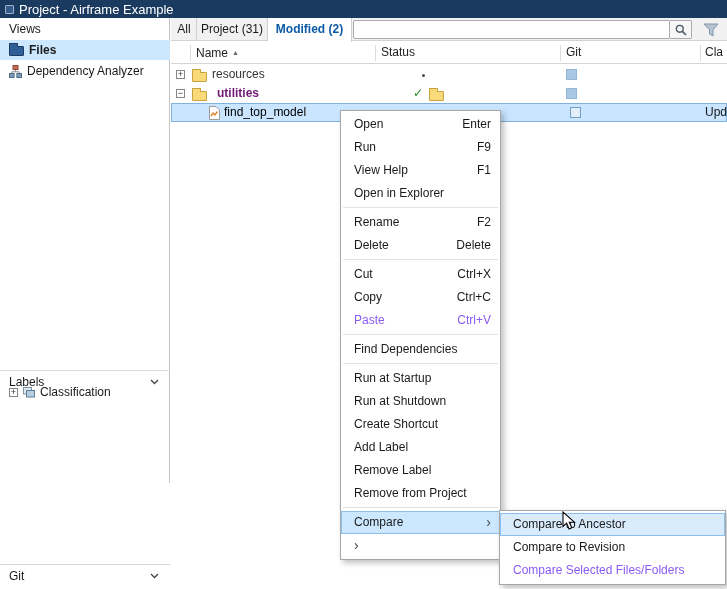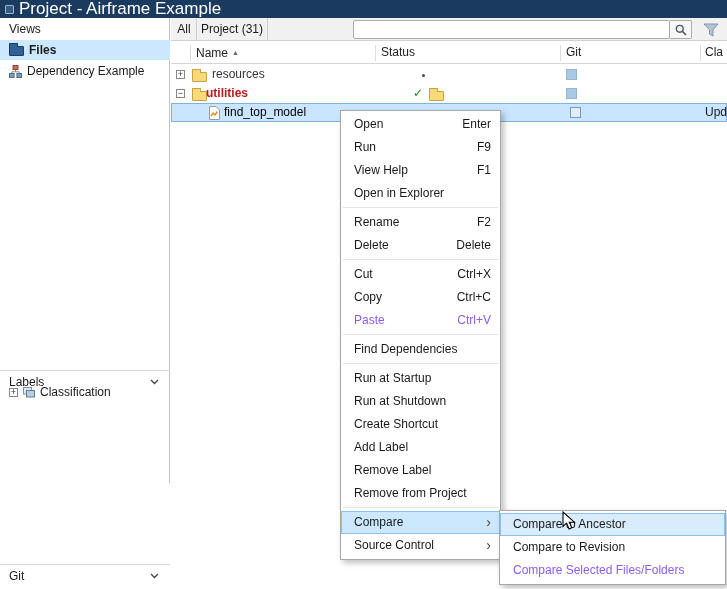--- a/index.html
+++ b/index.html
@@ -2,21 +2,21 @@
 <html><head>
 <meta charset="utf-8">
 <style>
   *{margin:0;padding:0;box-sizing:border-box}
   body{background:#fff}
   .window{position:relative;width:727px;height:589px;background:#fff;
     font-family:"Liberation Sans","DejaVu Sans",sans-serif;font-size:12px;color:#1a1a1a;overflow:hidden}
 
   
   .titlebar{position:absolute;left:0;top:0;width:100%;height:18px;background:#1a3a60;color:#fff;
-    display:flex;align-items:center;gap:5px;padding:0 5px;font-size:17px}
+    display:flex;align-items:center;gap:5px;padding:0 5px;font-size:13px}
   .tb-icon{width:9px;height:9px;border:1px solid #9fb4cc;background:#35598a;border-radius:1px;flex:none}
 
   
   .sidebar{position:absolute;left:0;top:18px;width:170px;height:465px;background:#fff;border-right:1px solid #c3c3c3}
   .sec-h{position:absolute;left:0;width:170px;height:22px;line-height:22px;padding:0 9px;color:#1a1a1a}
   .sec-h.bordered{border-top:1px solid #d8d8d8}
   .sec-h .chev{position:absolute;right:11px;top:8px}
   .side-item{position:absolute;left:0;width:170px;height:20px;display:flex;align-items:center;gap:5px;padding:0 9px;white-space:nowrap}
   .side-item.selected{background:#cce8ff}
   .b{font-weight:bold}
@@ -88,21 +88,21 @@
       <span class="folder navy"></span>
       <span class="b">Files</span>
     </div>
     <div class="side-item" style="top:43px">
       <svg width="13" height="13" viewBox="0 0 13 13" style="flex:none">
         <path d="M6.5 4.5 V6.8 M2.8 8.5 V6.8 H10.2 V8.5" fill="none" stroke="#8a8a8a" stroke-width="1"></path>
         <rect x="4" y="0.5" width="5" height="4" fill="#c96a50" stroke="#8a4a38"></rect>
         <rect x="0.5" y="8.5" width="4.6" height="4" fill="#7b9ab5" stroke="#4f6e8a"></rect>
         <rect x="7.9" y="8.5" width="4.6" height="4" fill="#7b9ab5" stroke="#4f6e8a"></rect>
       </svg>
-      <span>Dependency Example</span>
+      <span>Dependency Analyzer</span>
     </div>
 
     <div class="sec-h bordered" style="top:352px">
       <span>Labels</span>
       <svg class="chev" width="9" height="6" viewBox="0 0 9 6">
         <polyline points="1,1 4.5,4.5 8,1" fill="none" stroke="#444" stroke-width="1.3"></polyline>
       </svg>
     </div>
     <div class="side-item" style="top:364px">
       <span class="exp">+</span>
@@ -118,20 +118,21 @@
       <svg class="chev" width="9" height="6" viewBox="0 0 9 6">
         <polyline points="1,1 4.5,4.5 8,1" fill="none" stroke="#444" stroke-width="1.3"></polyline>
       </svg>
     </div>
   </div>
 
   <div class="main">
     <div class="tabstrip">
       <div class="tab" style="left:1px;width:25px">All</div>
       <div class="tab" style="left:26px;width:71px">Project (31)</div>
+      <div class="tab selected" style="left:97px;width:84px">Modified (2)</div>
       <input class="search" value="" style="">
       <div class="search-btn">
         <svg width="12" height="12" viewBox="0 0 12 12">
           <circle cx="4.8" cy="4.8" r="3.4" fill="none" stroke="#4a5b6b" stroke-width="1.4"></circle>
           <line x1="7.4" y1="7.4" x2="11" y2="11" stroke="#4a5b6b" stroke-width="1.6"></line>
         </svg>
       </div>
       <div class="filter-btn">
         <svg width="16" height="14" viewBox="0 0 16 14">
           <path d="M1 1 H15 L10 6.8 V13 L6.5 11 V6.8 Z" fill="#b6c4d2" stroke="#8295a8"></path>
@@ -156,21 +157,21 @@
       <span class="exp" style="left:5px">+</span>
       <span class="folder" style="left:21px"></span>
       <span class="cell-text" style="left:41px">resources</span>
       <span class="dot" style="left:251px"></span>
       <span class="gitsq" style="left:395px"></span>
     </div>
 
     <div class="row" style="top:66px">
       <span class="exp" style="left:5px">−</span>
       <span class="folder" style="left:21px"></span>
-      <span class="cell-text b" style="left:35px;color:#b91c1c">utilities</span>
+      <span class="cell-text b" style="left:46px;color:#701a75">utilities</span>
       <span class="check" style="left:242px">✓</span>
       <span class="folder" style="left:258px"></span>
       <span class="gitsq" style="left:395px"></span>
     </div>
 
     <div class="row sel" style="top:85px">
       <svg class="file-ic" style="left:37px" width="12" height="14" viewBox="0 0 12 14">
         <path d="M1.5 0.5 H8 L11.5 4 V13.5 H1.5 Z" fill="#fff" stroke="#9b9b9b"></path>
         <path d="M3 10 L5.2 7 L7 9 L9.5 5.5" fill="none" stroke="#e2862a" stroke-width="1.4"></path>
       </svg>
@@ -240,21 +241,20 @@
       </div>
     <div class="mi">
         <span class="lab">Remove from Project</span>
       </div>
     <div class="msep"></div>
     <div class="mi hl">
         <span class="lab">Compare</span>
         <span class="arrow">›</span>
       </div>
     <div class="mi">
-        <span class="lab">Source Control</span>
         <span class="arrow">›</span>
       </div>
   </div>
 
   <div class="smenu">
     <div class="mi hover">
         <span class="lab">Compare to Ancestor</span>
       </div>
     <div class="mi">
         <span class="lab">Compare to Revision</span>

